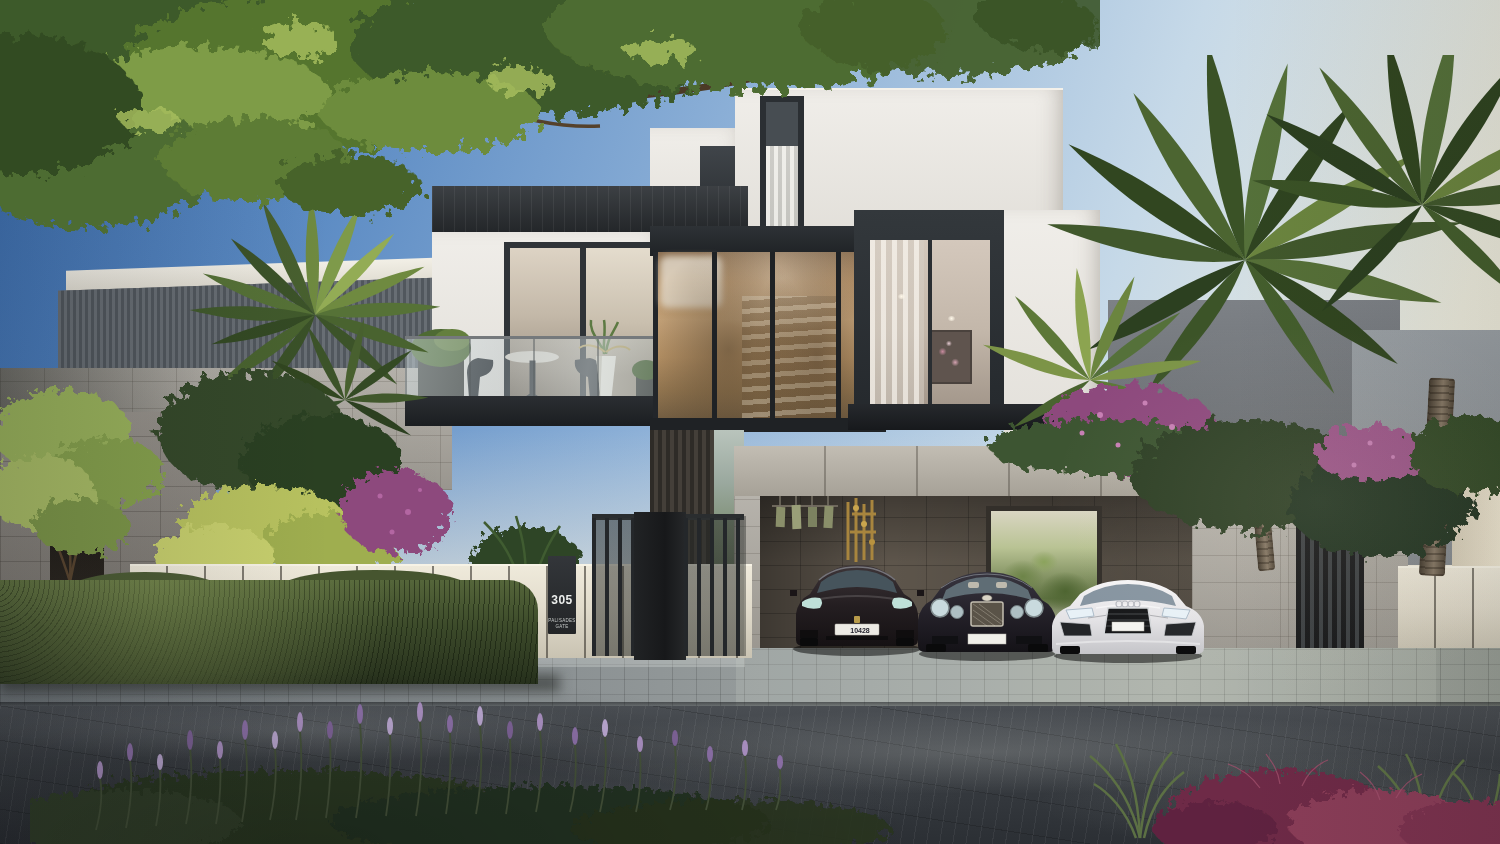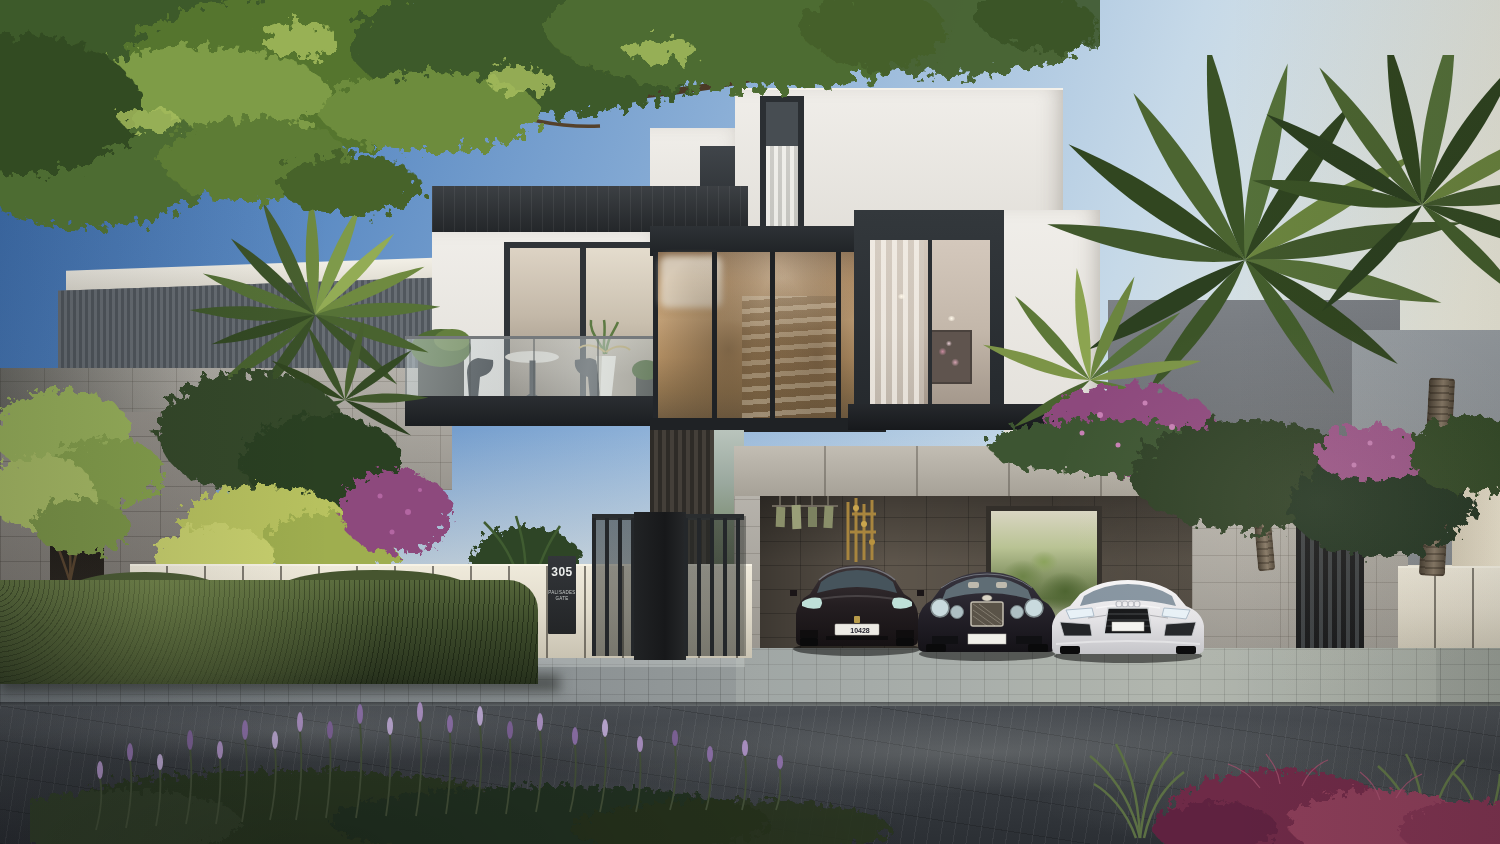--- a/index.html
+++ b/index.html
@@ -354,21 +354,21 @@
     <polygon points="152,74 122,76 120,88 148,88" fill="#232528" stroke="#cfd2d6" stroke-width=".8"></polygon>
     <rect x="68" y="74" width="32" height="9" fill="#f4f4f0" stroke="#b9b6ae" stroke-width=".5"></rect>
     <text x="84" y="81.5" font-size="6" font-weight="bold" text-anchor="middle" fill="#23232e" font-family="Liberation Sans, sans-serif"></text>
     <path d="M12,96 Q84,90 156,96" stroke="#ebebed" stroke-width="2" opacity=".7" fill="none"></path>
     <rect x="16" y="98" width="20" height="8" rx="2" fill="#0b0b0c"></rect>
       <rect x="132" y="98" width="20" height="8" rx="2" fill="#0b0b0c"></rect>
   </svg>
 
   <div class="abs fence-wall" style="left:130px;top:564px;width:622px;height:92px;"></div>
   <div class="abs" style="left:548px;top:556px;width:28px;height:78px;background:linear-gradient(180deg,#33363a,#232527);border-radius:1px;text-align:center;color:#eceeec;z-index:2;">
-    <div style="font-size:12px;font-weight:bold;letter-spacing:.5px;padding-top:9px;">305</div>
+    <div style="font-size:12px;font-weight:bold;letter-spacing:.5px;padding-top:9px;margin-top:28px;">305</div>
     <div style="font-size:4.5px;margin-top:11px;letter-spacing:.3px;color:#c7cbc9;">PALISADES</div>
     <div style="font-size:4.5px;margin-top:1px;letter-spacing:.3px;color:#c7cbc9;">GATE</div>
   </div>
   <div class="abs" style="left:592px;top:516px;width:154px;height:140px;background:rgba(32,35,32,.40);"></div>
   <div class="abs" style="left:592px;top:514px;width:152px;height:6px;background:#2a2d2f;"></div>
   <div class="abs bars" style="left:592px;top:518px;width:66px;height:138px;"></div>
   <div class="abs" style="left:634px;top:512px;width:52px;height:148px;background:linear-gradient(90deg,#212325,#17181a 60%,#26282a);"></div>
   <div class="abs bars" style="left:684px;top:518px;width:60px;height:138px;"></div>
 
   <div class="abs" style="left:0;top:674px;width:560px;height:18px;background:rgba(10,14,8,.45);filter:blur(6px);"></div>

